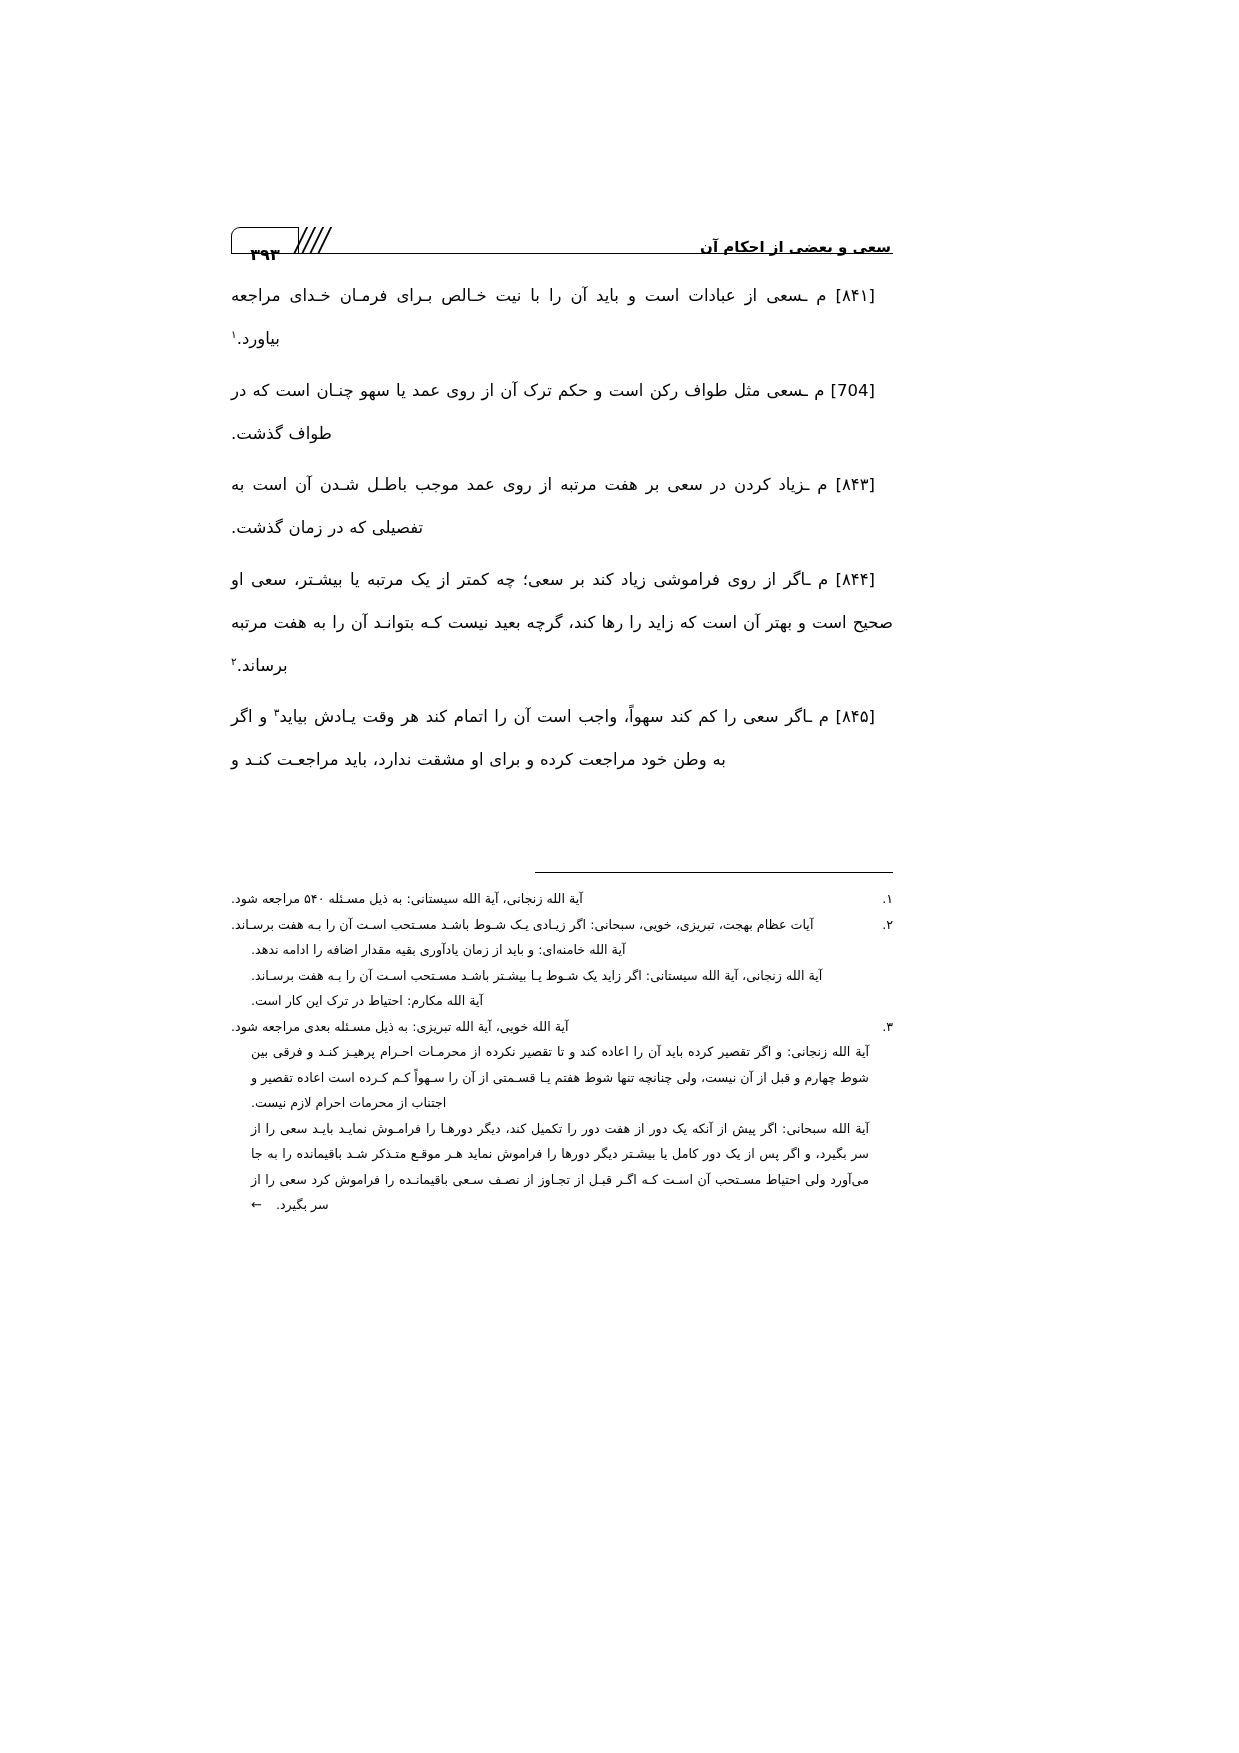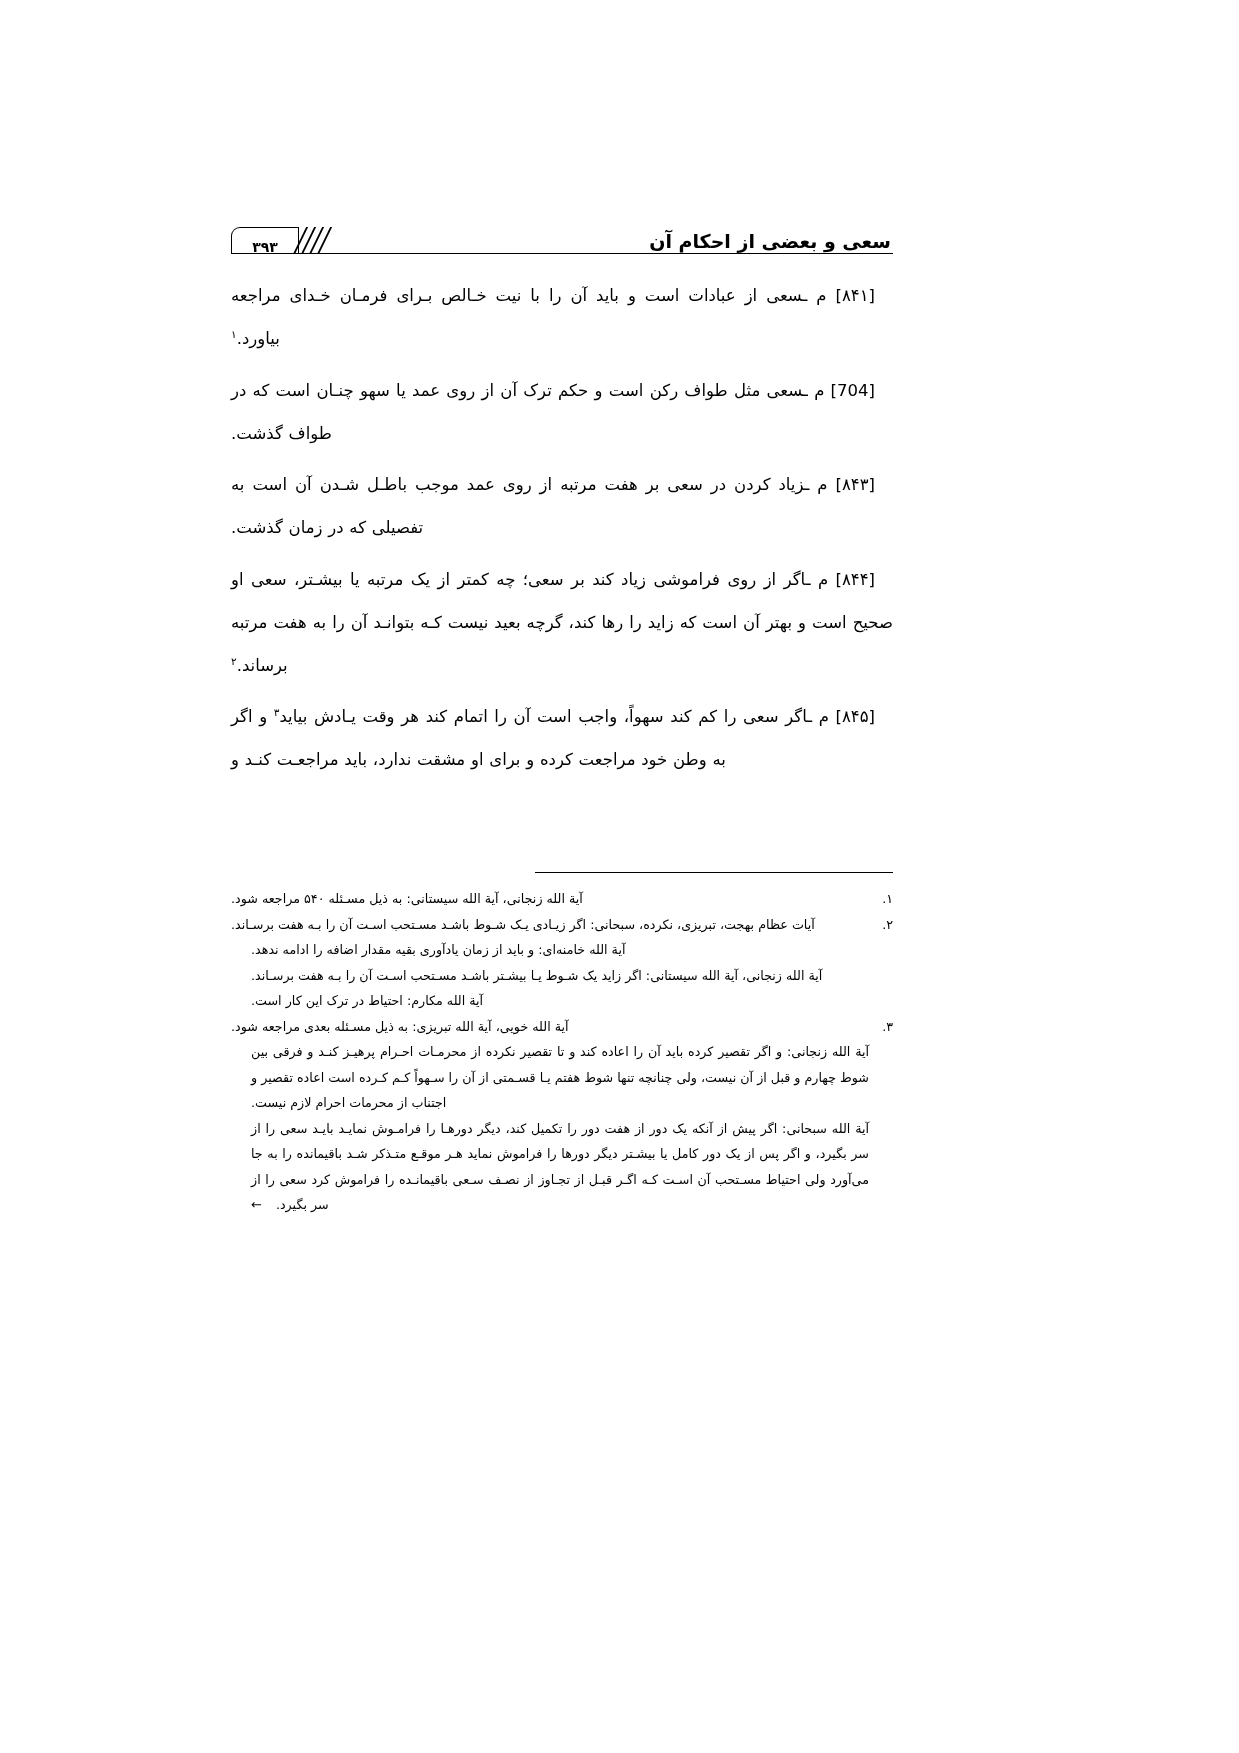--- a/index.html
+++ b/index.html
@@ -39,22 +39,22 @@
     position: absolute;
     left: 0;
     right: 0;
     top: 31px;
     height: 0;
     border-top: 1.6px solid #000;
   }
   .runhead-title {
     position: absolute;
     right: 2px;
-    top: 8px;
-    font-size: 19px;
+    top: 16px;
+    font-size: 15px;
     font-weight: bold;
     color: #000;
     letter-spacing: 0;
     white-space: nowrap;
   }
   .folio-box {
     position: absolute;
     left: 0;
     top: 5px;
     width: 106px;
@@ -67,24 +67,24 @@
     width: 68px;
     height: 26px;
     border: 1.6px solid #000;
     border-bottom: none;
     border-top-left-radius: 9px;
     box-sizing: border-box;
   }
   .folio-num {
     position: absolute;
     left: 0;
-    top: 12px;
+    top: 18px;
     width: 68px;
     text-align: center;
-    font-size: 14px;
+    font-size: 16px;
     font-weight: bold;
     color: #000;
   }
   .folio-slashes {
     position: absolute;
     left: 60px;
     top: 0px;
     width: 50px;
     height: 28px;
   }
@@ -236,21 +236,21 @@
       <div class="fn-item">
         <div class="fn-marker">۱.</div>
         <div class="fn-body">
           <span class="auth">آیة الله زنجانی، آیة الله سیستانی:</span><span> به ذیل مسـئله  ۵۴۰ مراجعه شود.</span>
         </div>
       </div>
 
       <div class="fn-item">
         <div class="fn-marker">۲.</div>
         <div class="fn-body">
-          <span class="auth">آیات عظام بهجت، تبریزی، نکرده، سبحانی:</span><span> اگر زیـادی یـک شـوط باشـد مسـتحب اسـت آن را بـه هفت برسـاند.</span>
+          <span class="auth">آیات عظام بهجت، تبریزی، خویی، سبحانی:</span><span> اگر زیـادی یـک شـوط باشـد مسـتحب اسـت آن را بـه هفت برسـاند.</span>
         </div>
       </div>
       <div class="fn-sub">
         <span class="auth">آیة الله خامنه‌ای:</span><span> و باید از زمان یادآوری بقیه مقدار اضافه را ادامه ندهد.</span>
       </div>
       <div class="fn-sub">
         <span class="auth">آیة الله زنجانی، آیة الله سیستانی:</span><span> اگر زاید یک شـوط یـا بیشـتر باشـد مسـتحب اسـت آن را بـه هفت برسـاند.</span>
       </div>
       <div class="fn-sub">
         <span class="auth">آیة الله مکارم:</span><span> احتیاط در ترک این کار است.</span>

